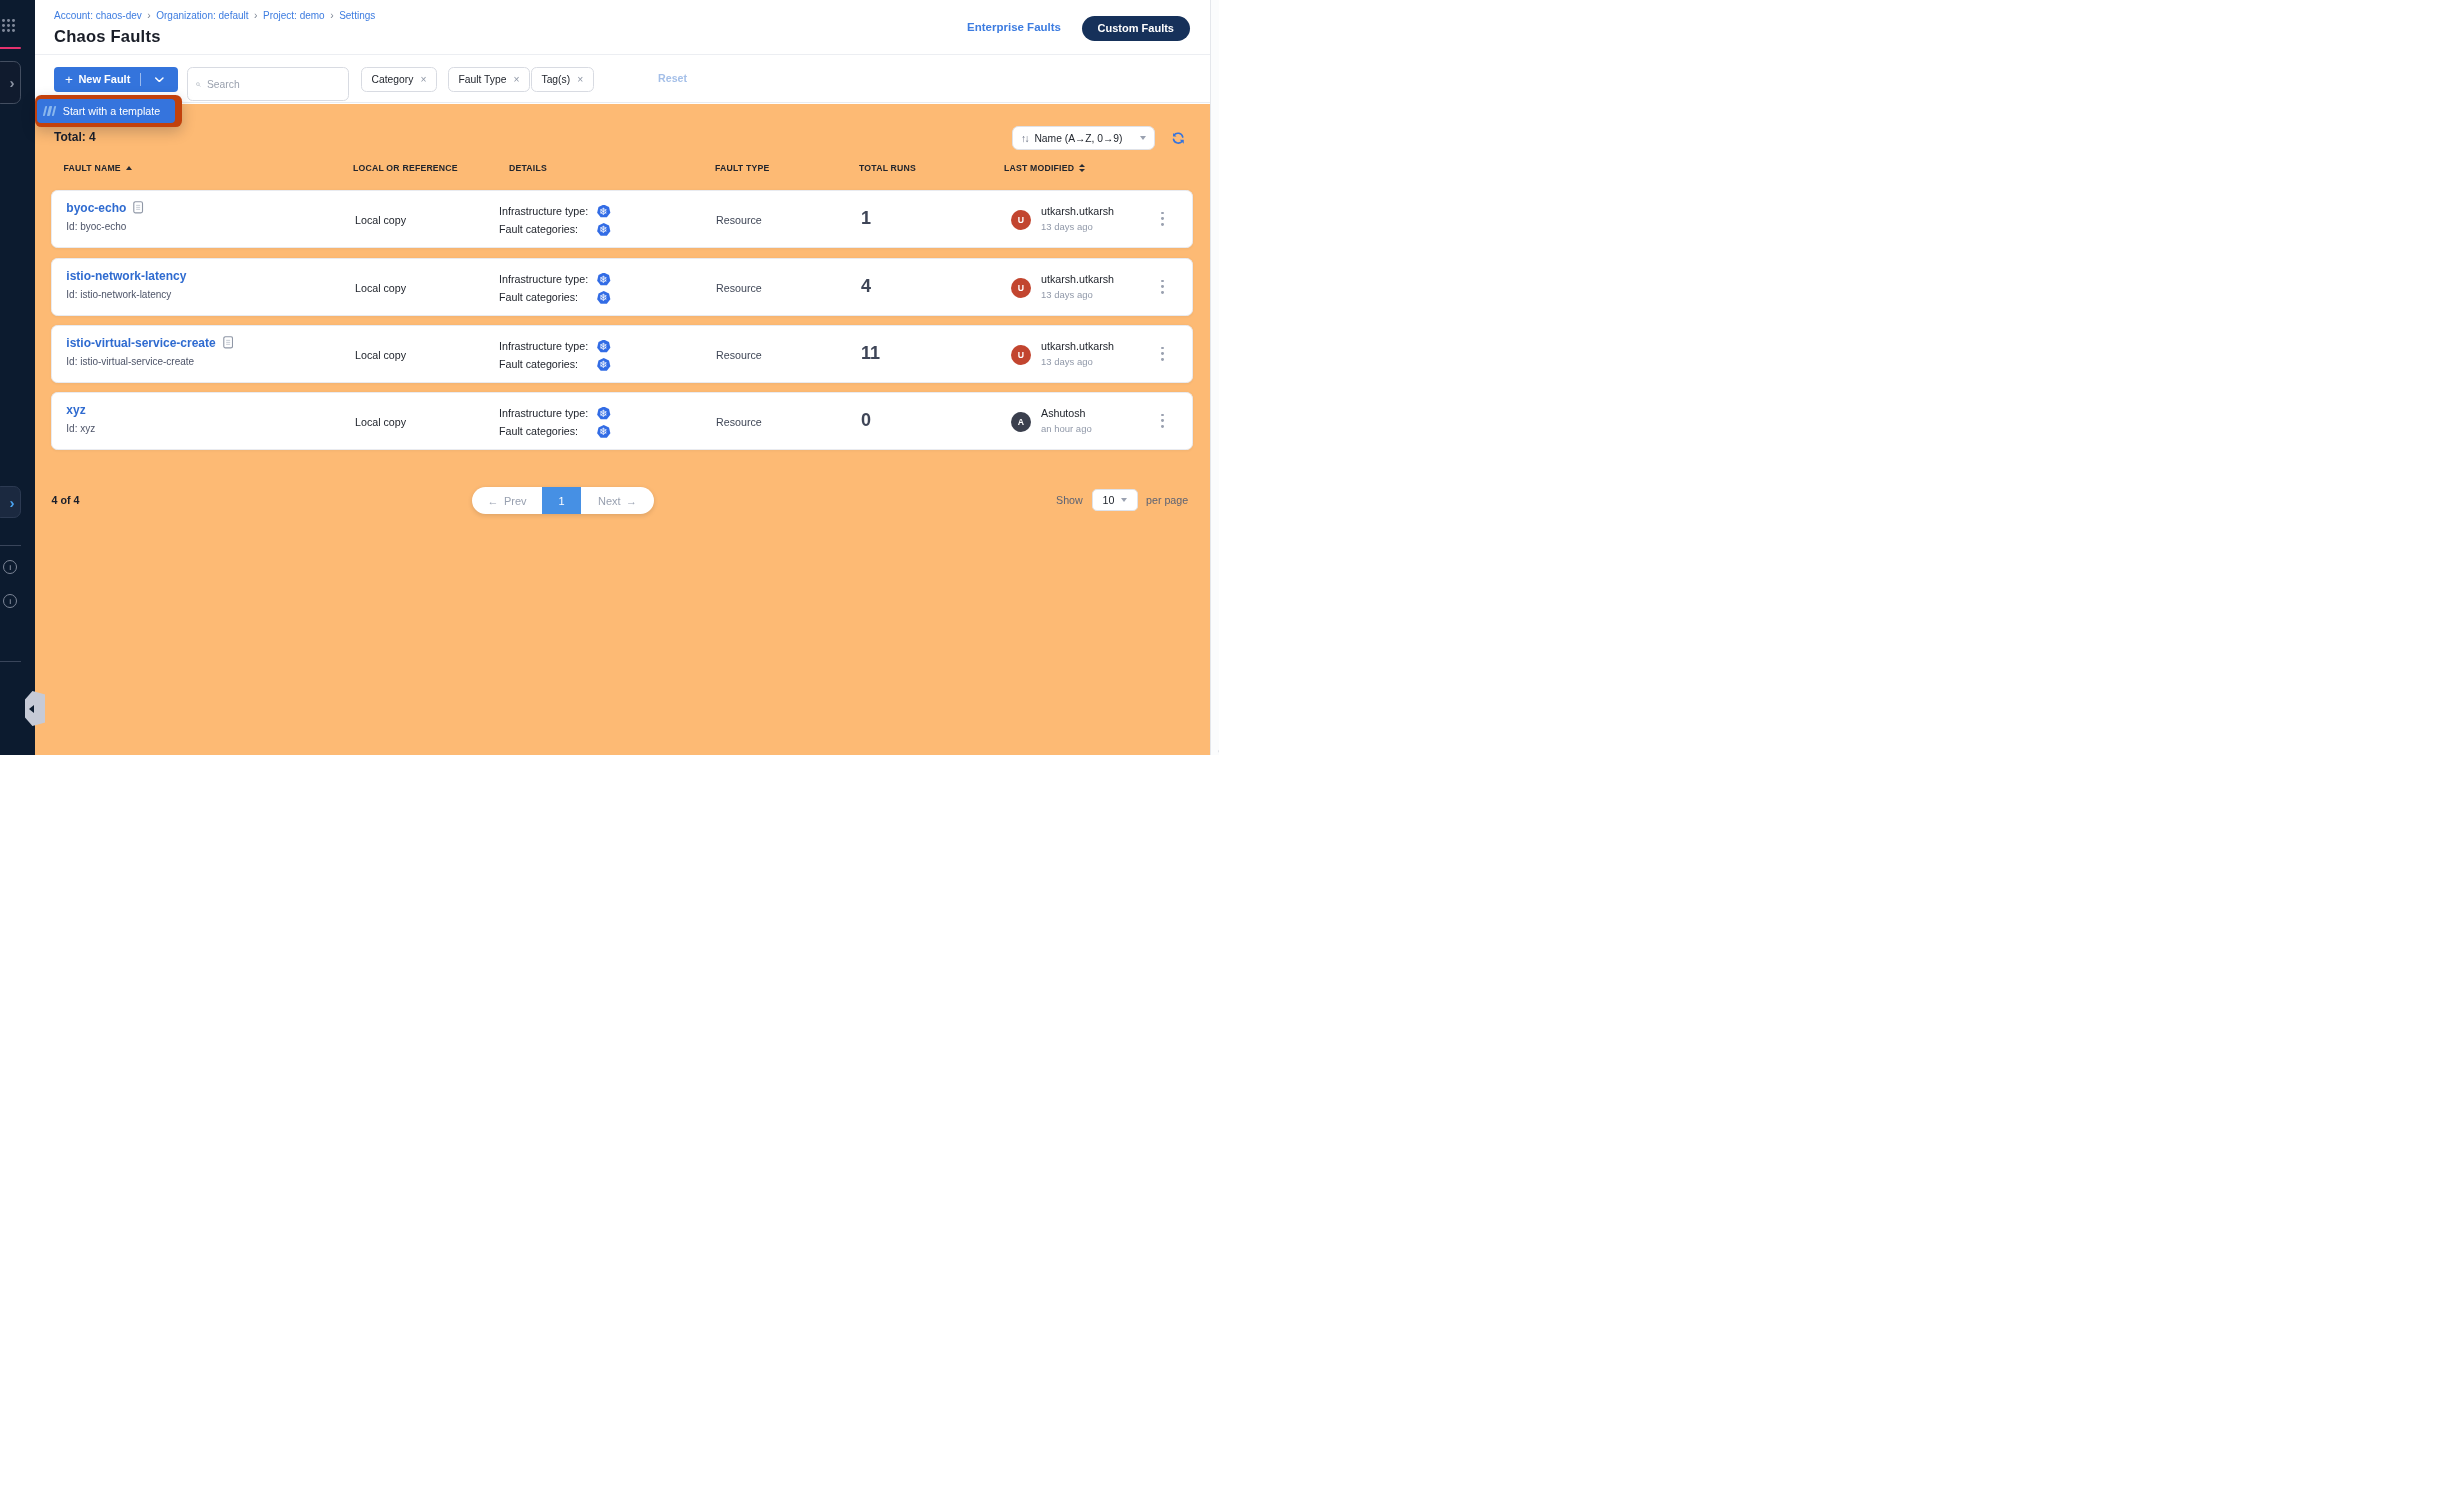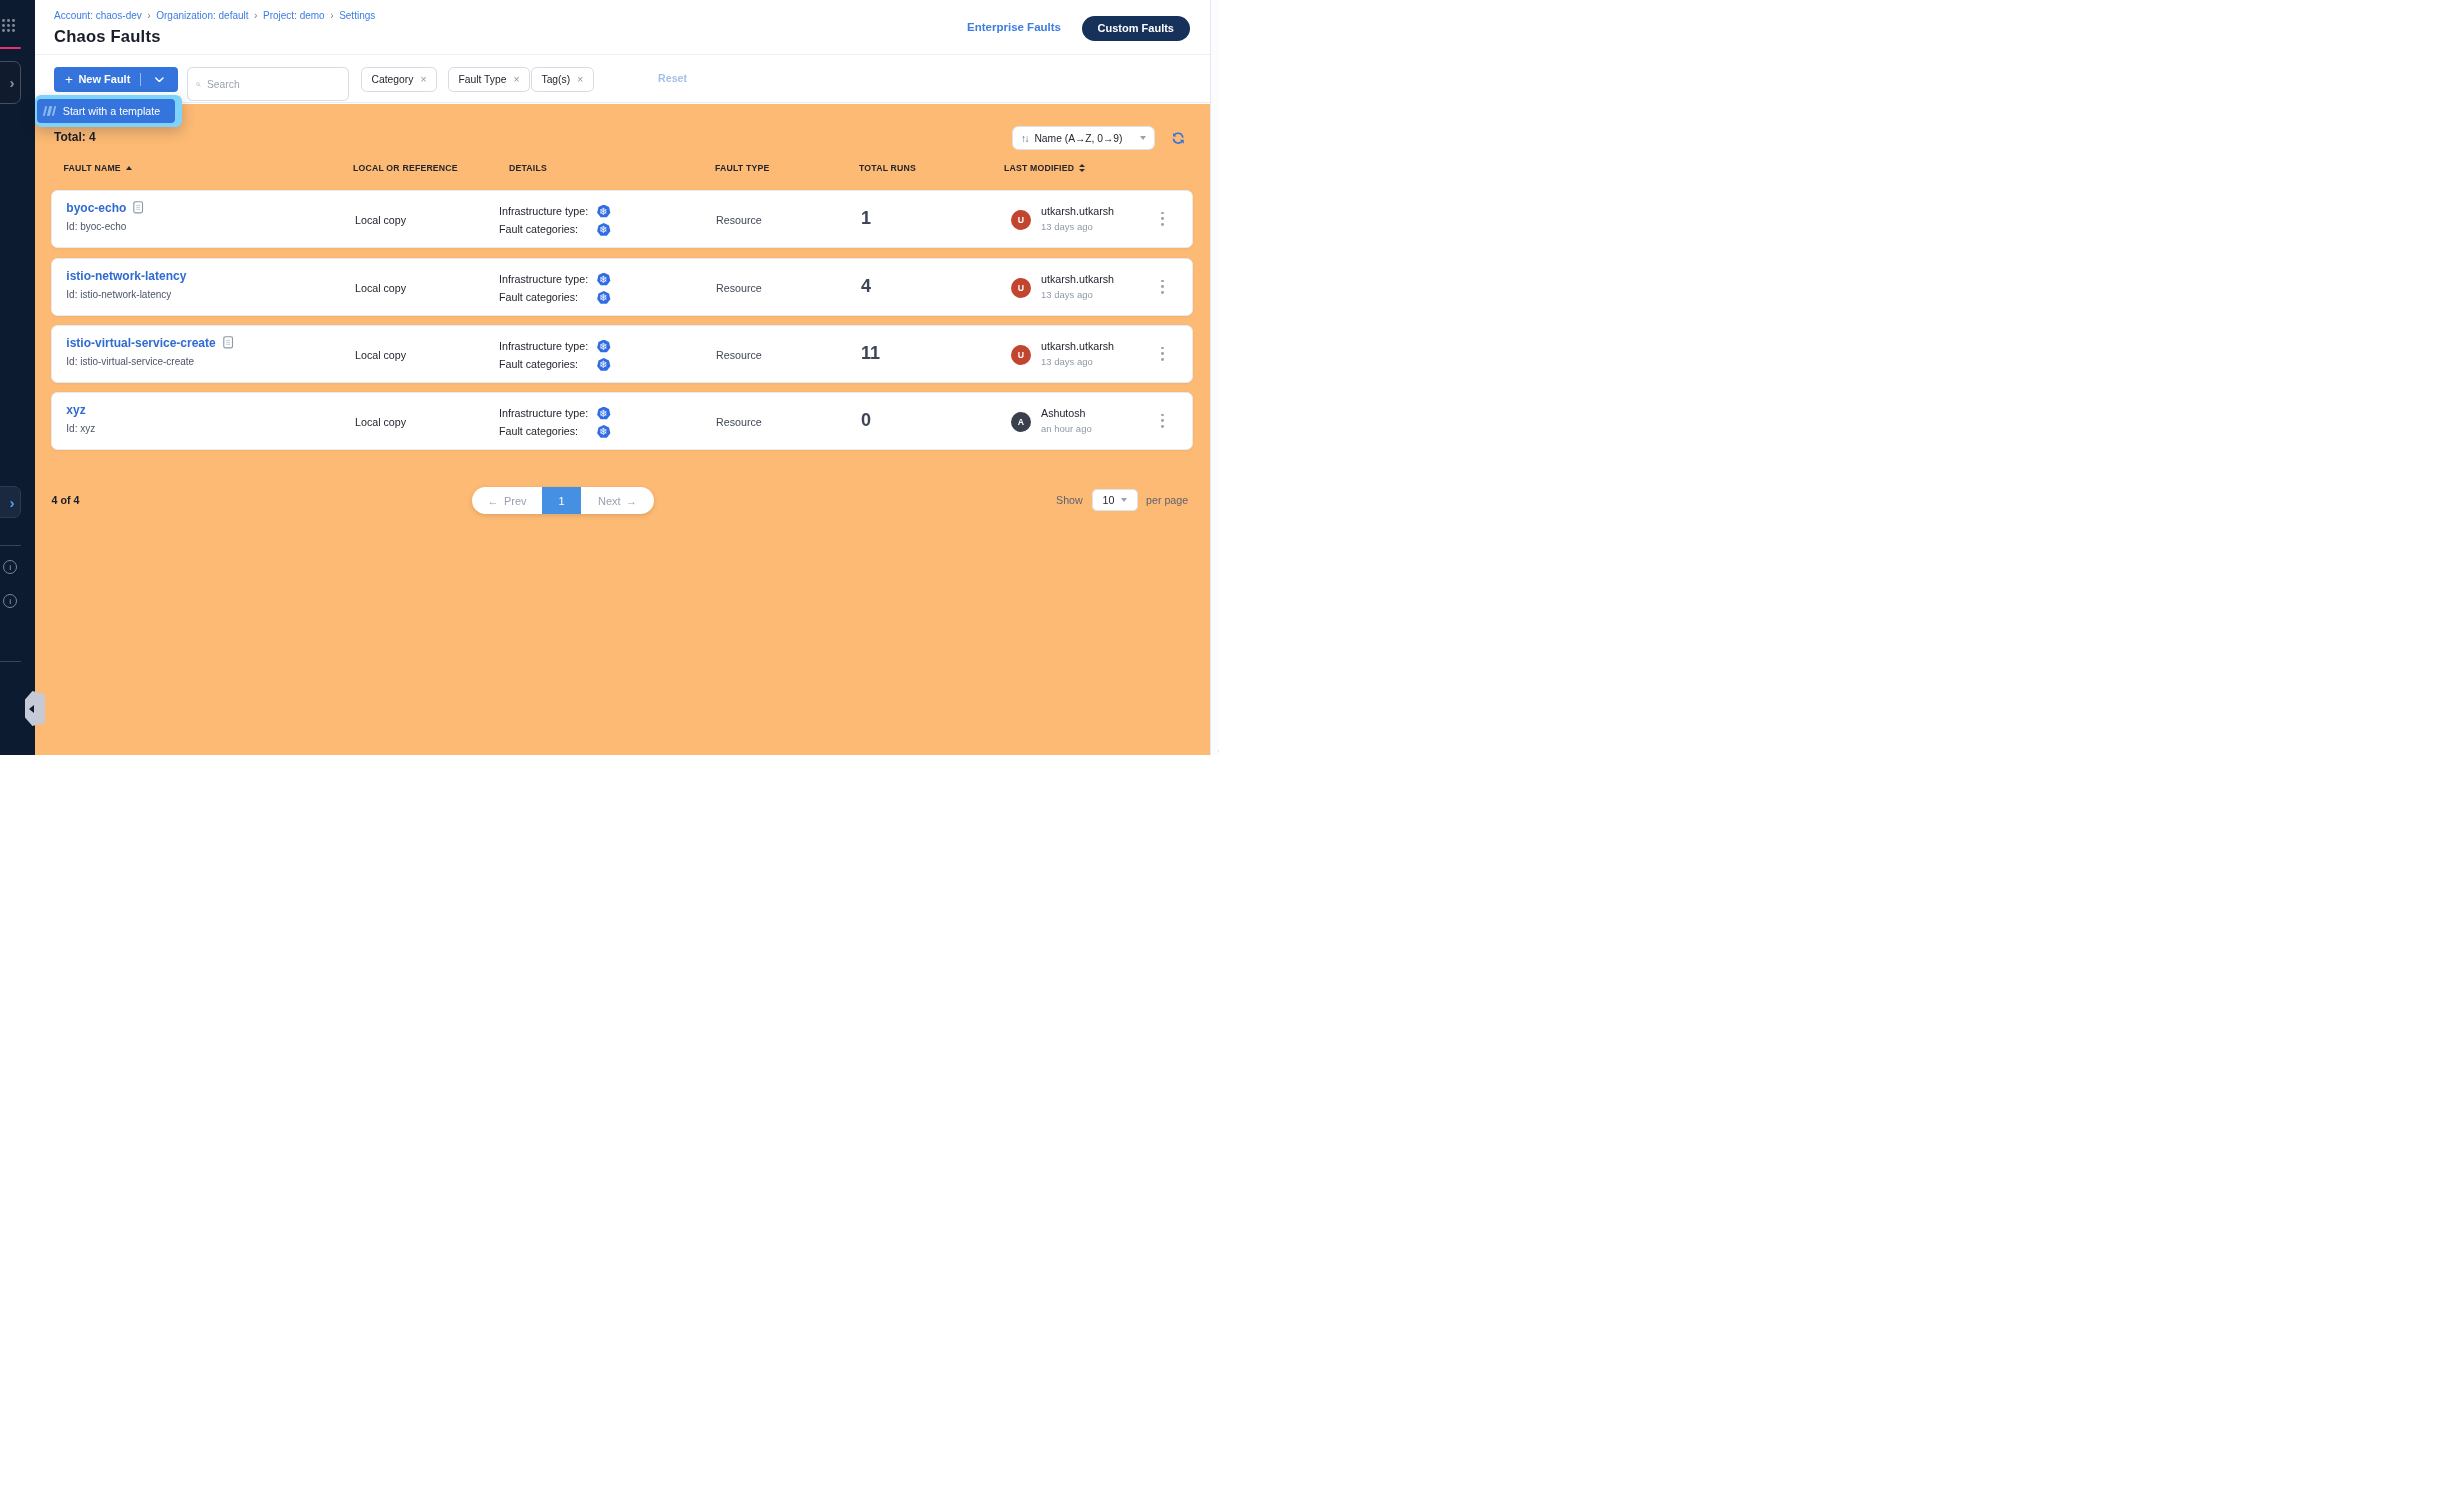--- a/index.html
+++ b/index.html
@@ -44,21 +44,21 @@
   .caret-svg { width:8.7px; height:5.5px; }
   .search-box { position:absolute; left:152px; top:12px; width:162px; height:24.6px; border:0.8px solid #d8dbe2; border-radius:5.5px; background:#fff; display:flex; align-items:center; padding:16px 8px; }
   .search-box input { border:none; outline:none; flex:1; margin-left:6.3px; font-size:10.3px; font-family:inherit; color:#22262e; background:transparent; }
   .search-box input::placeholder { color:#9aa1ae; }
   .chip { position:absolute; top:12px; height:24.6px; border:0.8px solid #d8dbe2; border-radius:5.5px; background:#fff; display:flex; align-items:center; padding:0 9.5px; font-size:10.3px; color:#22262e; cursor:pointer; }
   .chip .x { margin-left:7.1px; color:#8d95a4; font-size:10.3px; cursor:pointer; }
   .chip.c1 { left:326px; } .chip.c2 { left:413px; } .chip.c3 { left:496px; }
   .reset-link { position:absolute; left:579px; top:17.4px; font-size:10.7px; font-weight:700; color:#a4bfe8; cursor:pointer;margin-left:44px; }
 
   
-  .nf-menu { position:absolute; left:0; top:95px; width:147px; height:32px; background:#7dd3fc; border-radius:6.3px; box-shadow:0 4.8px 14.3px rgba(10,20,40,.22); z-index:25; }
+  .nf-menu { position:absolute; left:0; top:95px; width:147px; height:32px; background:#c2410c; border-radius:6.3px; box-shadow:0 4.8px 14.3px rgba(10,20,40,.22); z-index:25; }
   .nf-menu-item { position:absolute; left:2.4px; top:4px; width:138px; height:24px; background:#3574dd; border-radius:4px; display:flex; align-items:center; color:#fff; font-size:10.7px; cursor:pointer; }
   .tpl-icon { display:flex; gap:2px; margin-left:7.1px; transform:skewX(-14deg); }
   .tpl-icon span { width:2.4px; height:10.3px; background:#8ab7ed; border-radius:0.8px; }
   .nf-menu-item .lbl { margin-left:7.1px; }
 
   
   .content { position:absolute; left:0; top:104px; width:100%; height:651px; background:#fdba74; }
   .total-label { position:absolute; left:19px; top:26px; font-size:12px; font-weight:700; color:#1a1f2b; }
   .sort-box { position:absolute; left:977px; top:22px; width:143px; height:24px; background:#fff; border:0.8px solid #dfe2e8; border-radius:6.3px; display:flex; align-items:center; padding:0 8px; cursor:pointer; }
   .sort-arrows { color:#6d7587; font-size:10.3px; letter-spacing:-1.6px; margin-right:6.3px; }

